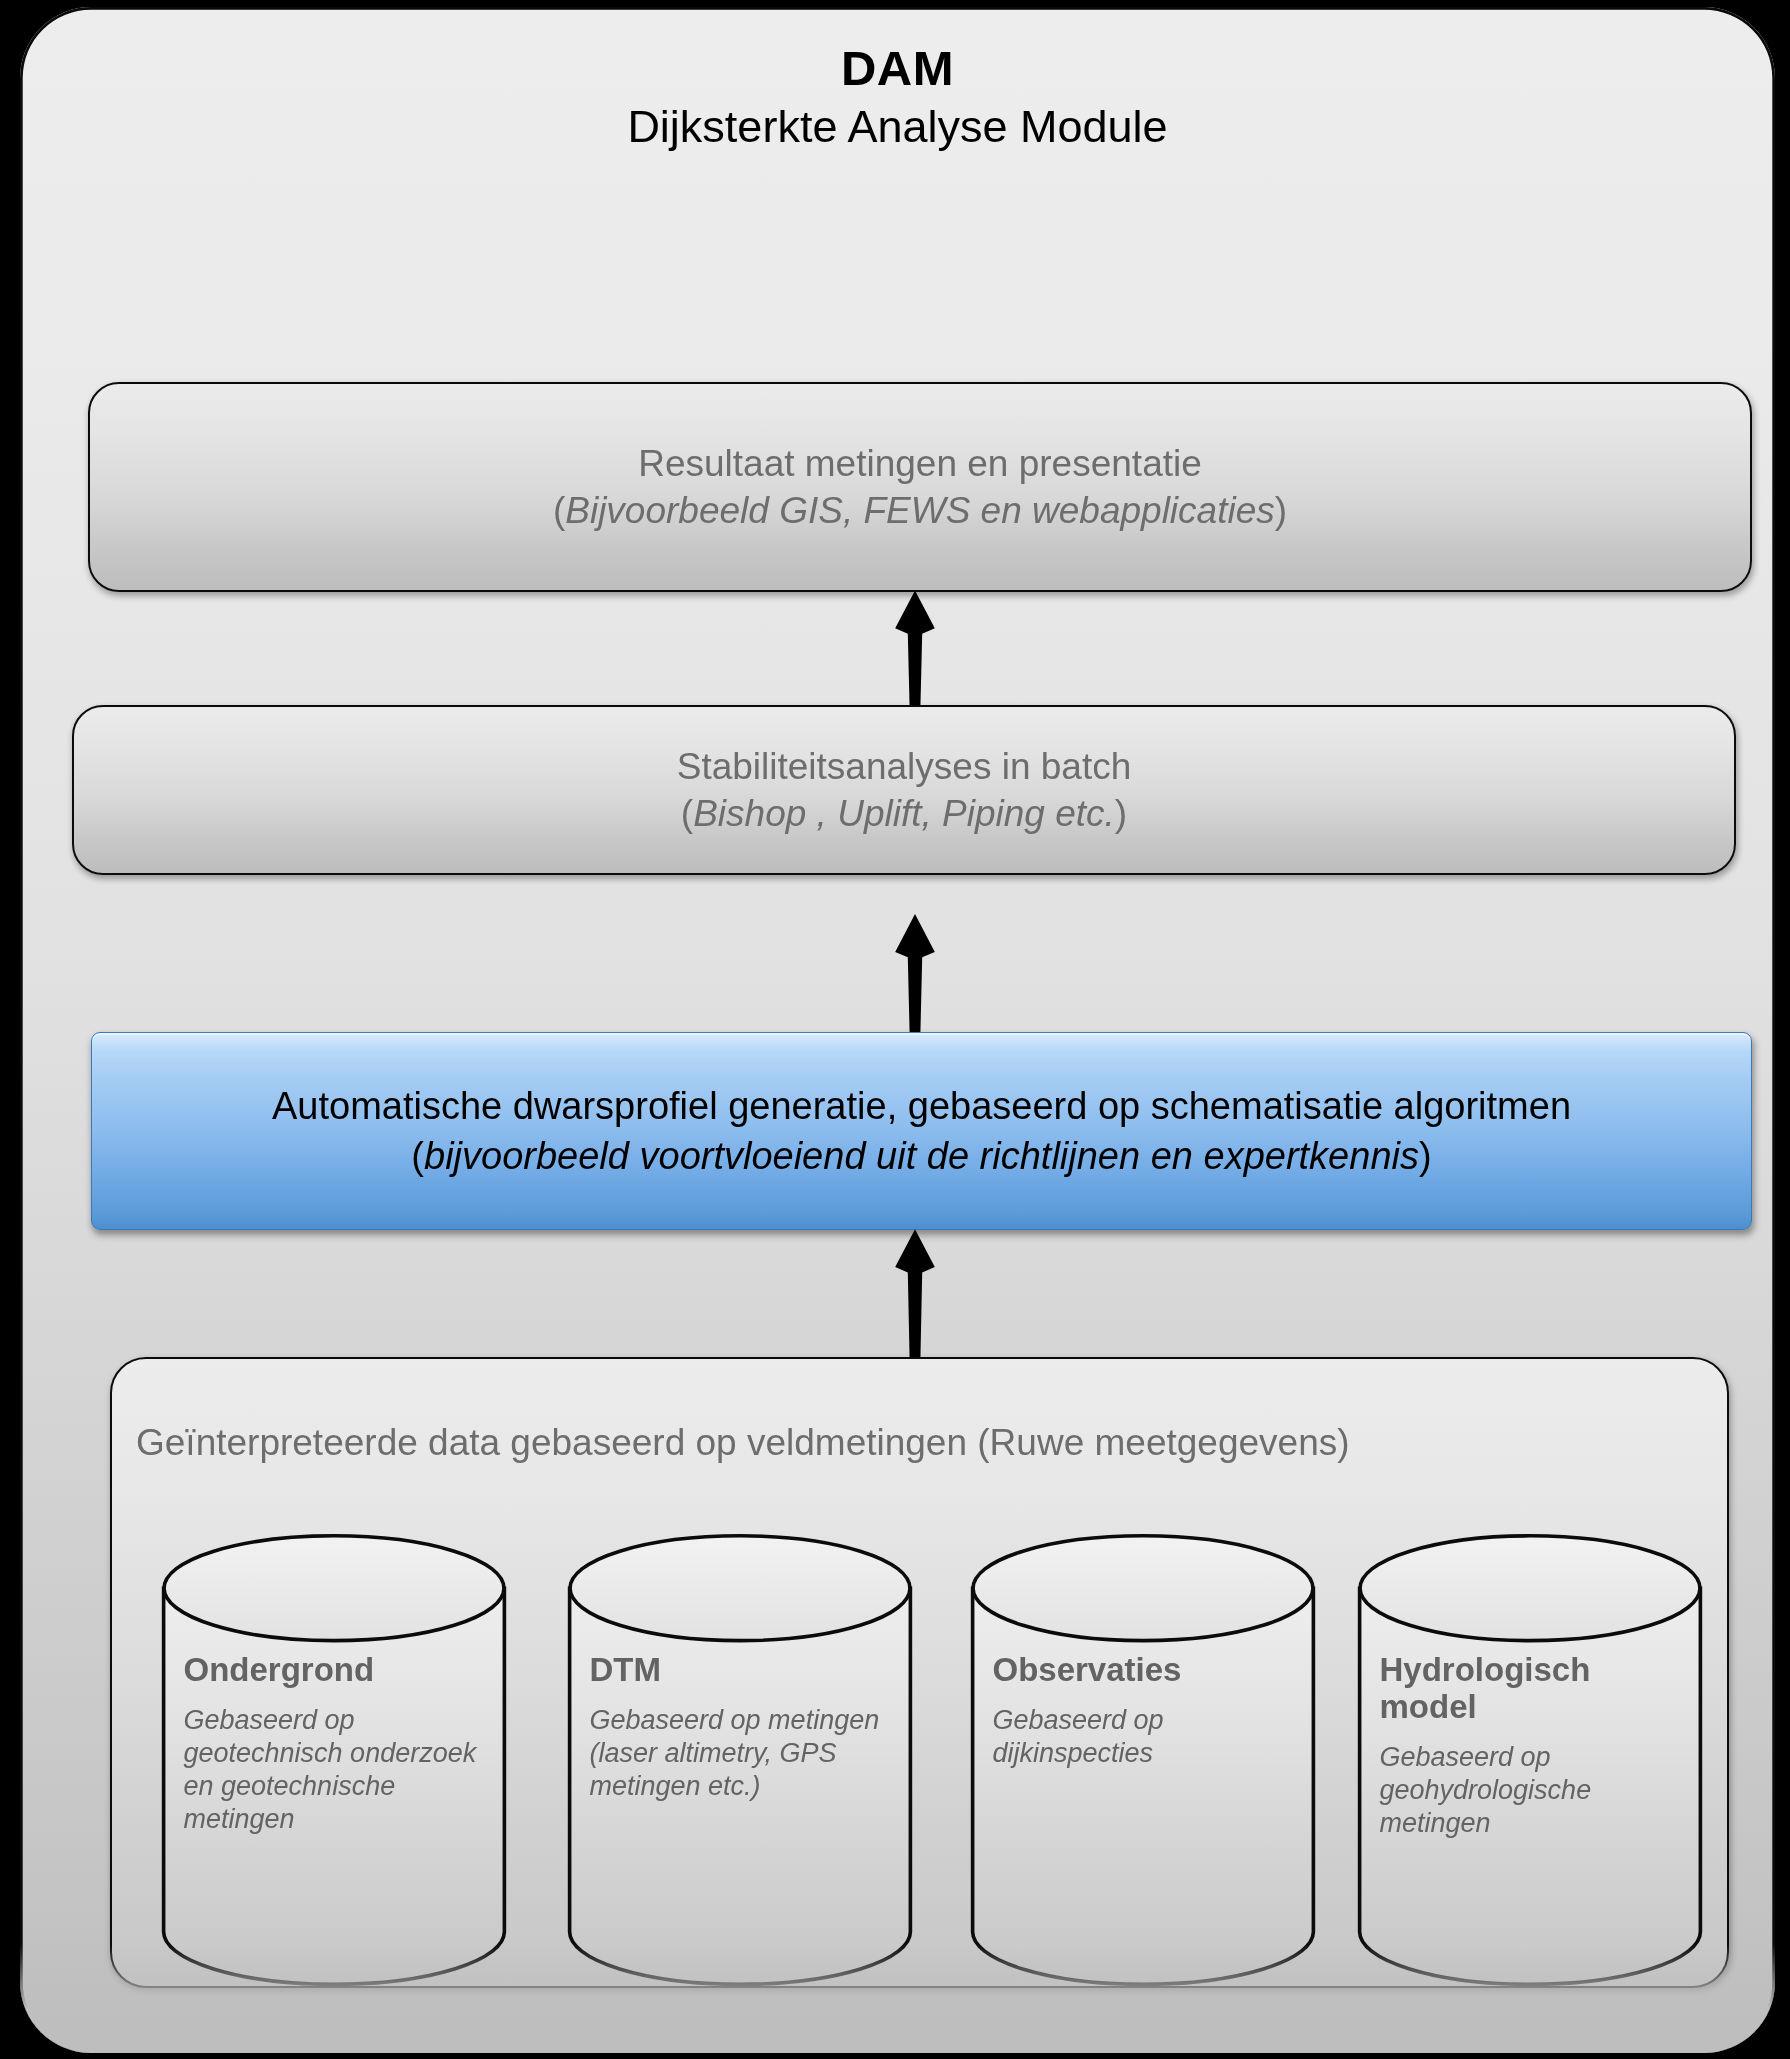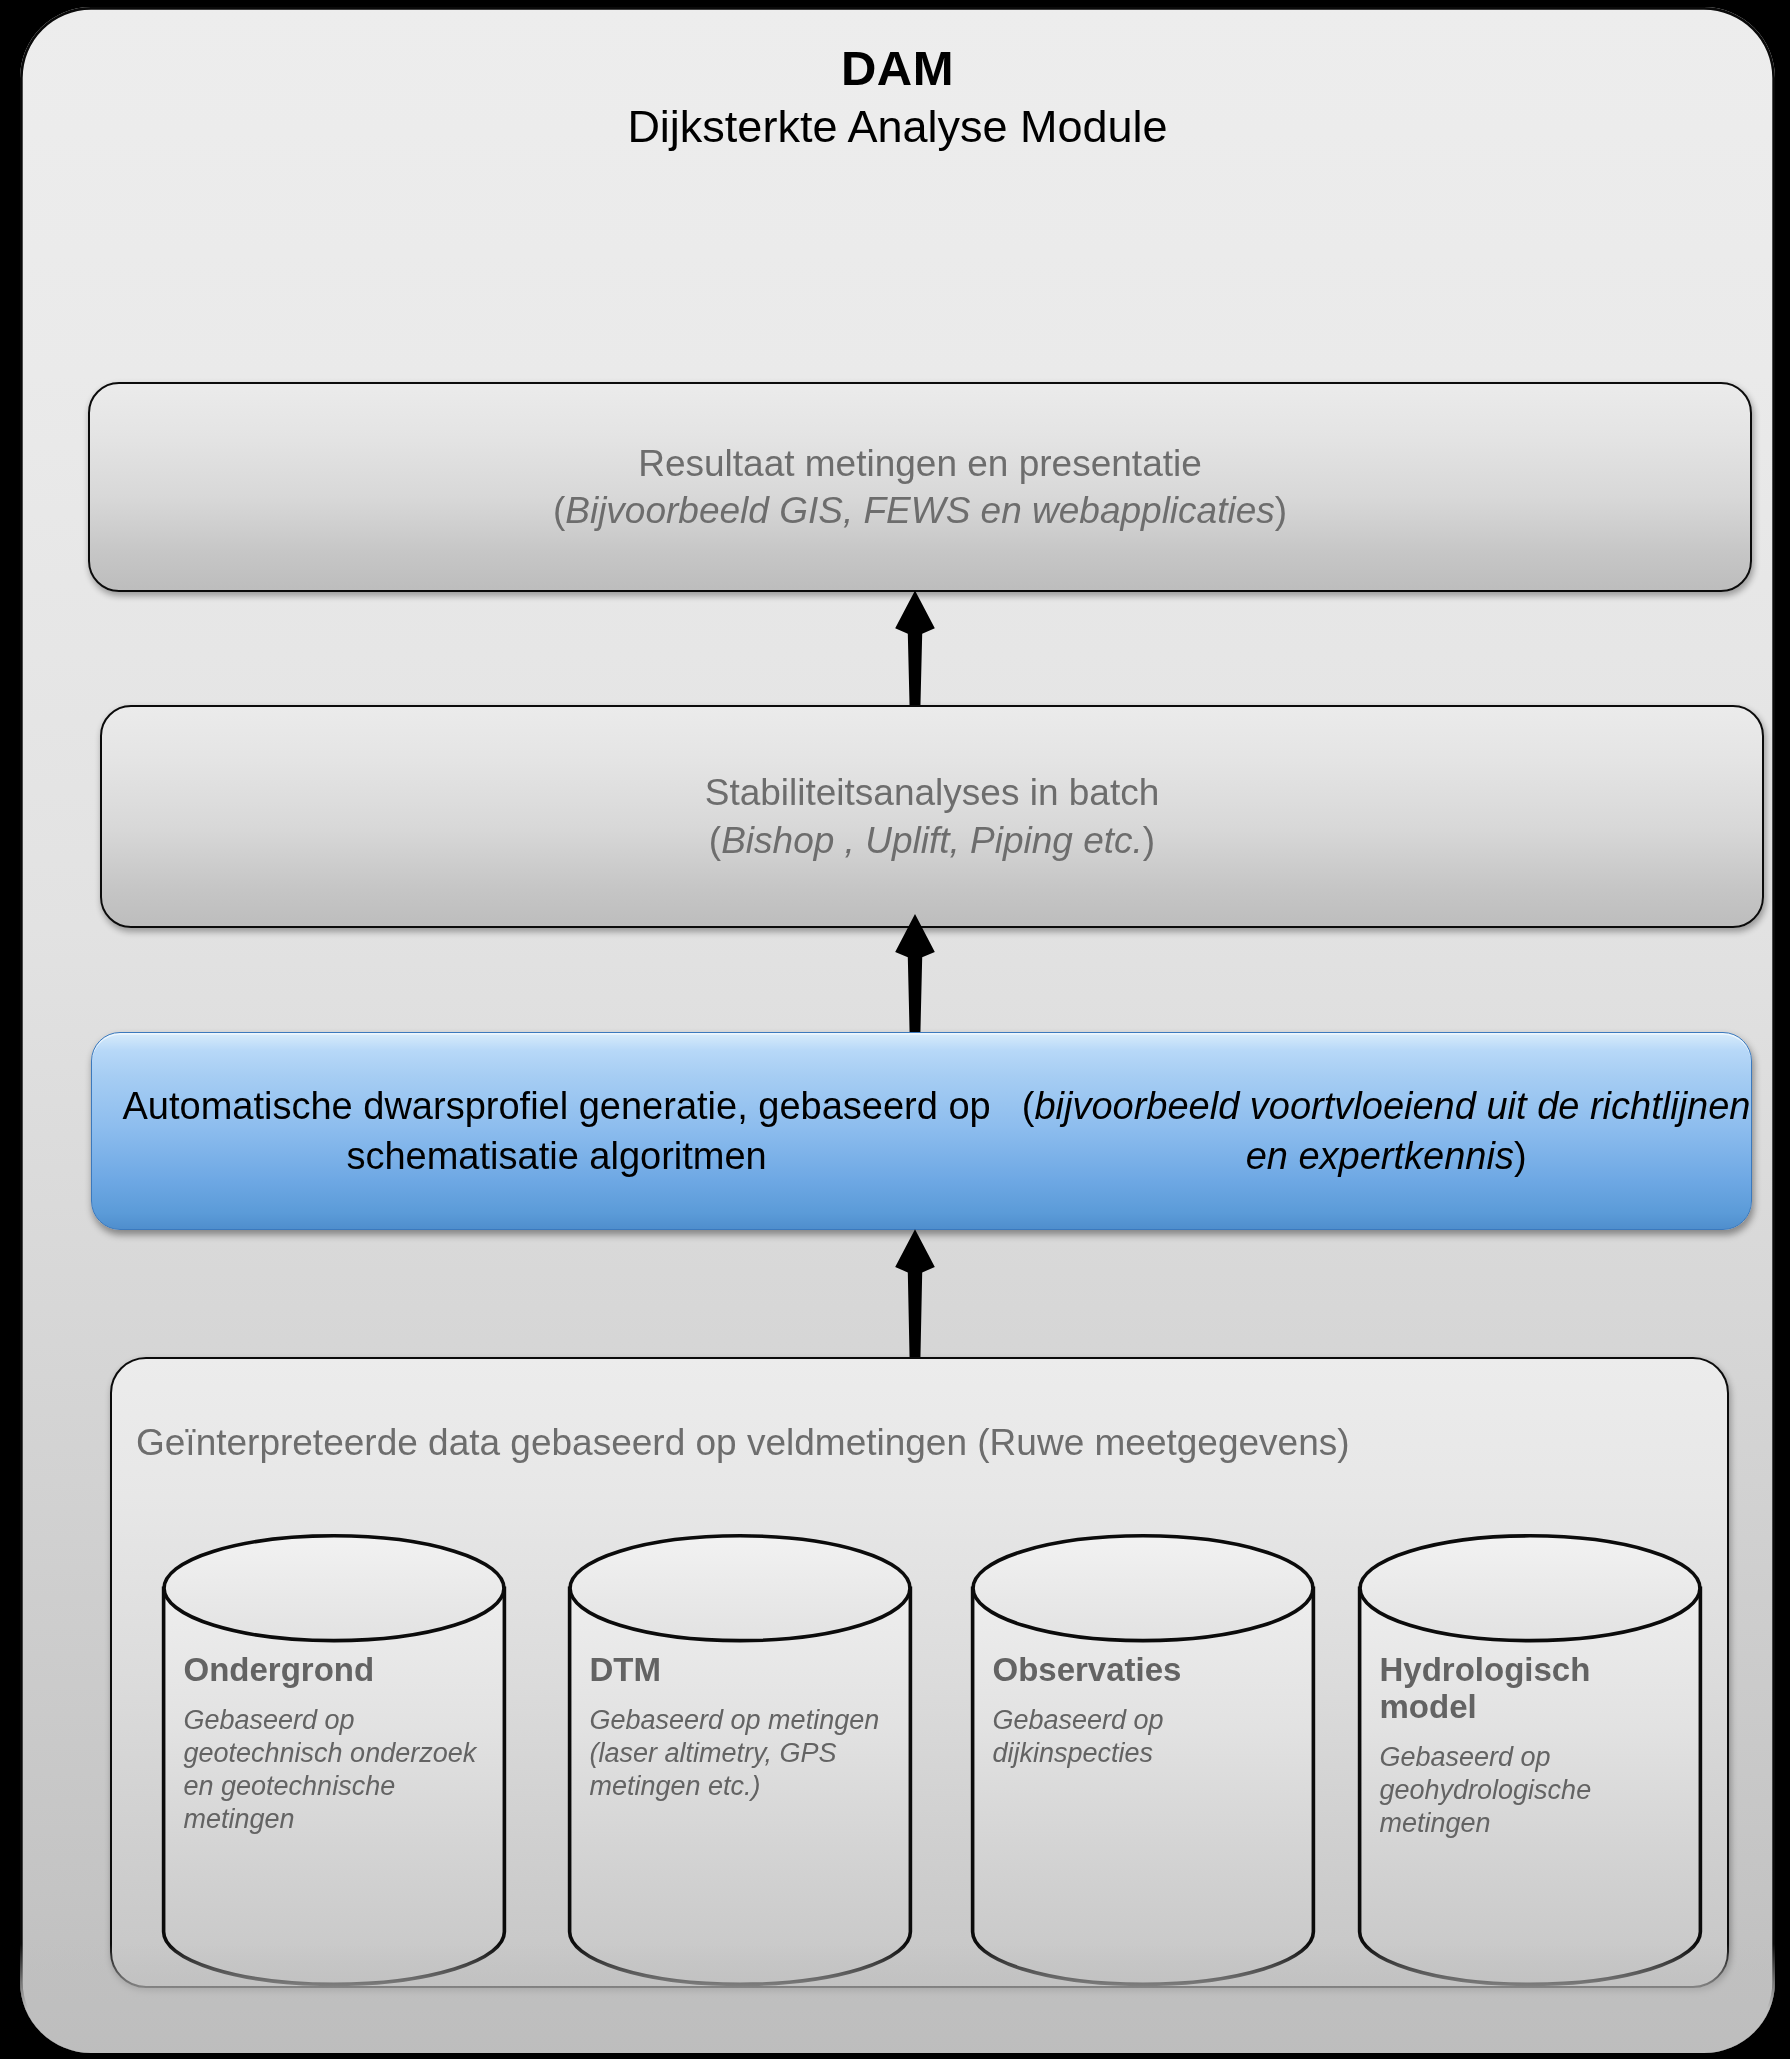--- a/index.html
+++ b/index.html
@@ -48,39 +48,39 @@
     display:flex; flex-direction:column;
     align-items:center; justify-content:center;
     color:#6d6d6d;
     text-align:center;
   }
   .pbox .l1{ font-size:37px; line-height:1.28; }
   .pbox .l2{ font-size:37px; line-height:1.28; }
   .pbox .l2 i{ font-style:italic; }
 
   #box-result{ left:68px; top:375px;  width:1664px; height:210px; }
-  #box-batch { left:80px; top:698px;  width:1664px; height:223px; }
+  #box-batch { left:52px; top:698px;  width:1664px; height:170px; }
 
   
   #box-blue{
     position:absolute;
     left:71px; top:1025px; width:1661px; height:198px;
-    border-radius:29px;
+    border-radius:9px;
     border:1.8px solid #3b79bd;
     background:
       linear-gradient(180deg,
         #d8ecfb 0%,
         #b7d8f8 9%,
         #a6cdf3 22%,
         #8dbdee 48%,
         #6ea8e4 75%,
         #5b9bd8 92%,
         #4f8ecd 100%);
     box-shadow:1.8px 4.5px 7.2px rgba(0,0,0,.38), 0 1.8px 0 rgba(255,255,255,.55) inset;
-    display:flex; flex-direction:row;
+    display:flex; flex-direction:column;
     align-items:center; justify-content:center;
     color:#000; text-align:center;
   }
   #box-blue .l1{ font-size:38px; line-height:1.33; }
   #box-blue .l2{ font-size:38px; line-height:1.33; }
   #box-blue .l2 i{ font-style:italic;margin-top:48px; }
 
   
   #box-data{
     position:absolute;

